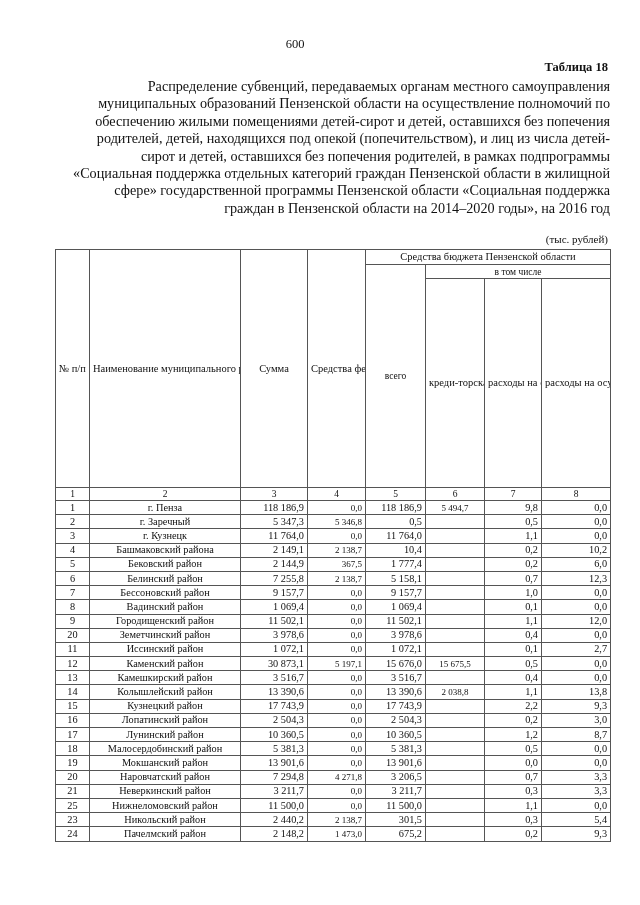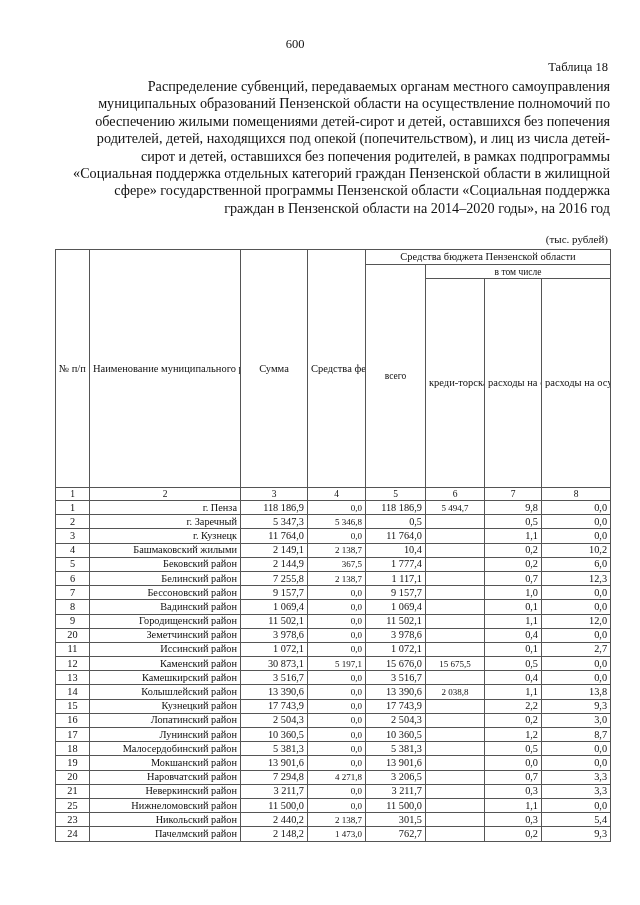--- a/index.html
+++ b/index.html
@@ -1,35 +1,35 @@
 <!DOCTYPE html>
 <html><head>
 <meta charset="utf-8">
 <style>
   html, body { margin:0; padding:0; background:#ffffff; }
   body { width:640px; height:905px; position:relative; overflow:hidden;
          font-family:"Liberation Serif", "DejaVu Serif", serif; color:#111; }
   .page-num { position:absolute; top:37px; left:0; width:590px; text-align:center; font-size:12.5px; }
-  .table-label { position:absolute; top:60px; right:32px; font-size:12.5px; }
+  .table-label { position:absolute; top:60px; right:32px; font-size:12.5px;font-weight:bold; }
   .title { position:absolute; top:78px; left:70px; width:540px; text-align:right;
            font-size:14.2px; line-height:17.4px; }
   .units { position:absolute; top:233px; right:32px; font-size:11px; }
   table.main { position:absolute; top:249px; left:55px; width:555px;
                border-collapse:collapse; table-layout:fixed; font-size:10.3px; }
   table.main td, table.main th { border:1px solid #555; padding:0 3px; font-weight:normal;
                line-height:12px; overflow:hidden; white-space:nowrap; }
   table.main { border:1.5px solid #333; }
   .hdr th { vertical-align:middle; text-align:center; white-space:normal; font-size:10.5px; line-height:13.7px; padding:0 1px; }
   .hdr-top th { height:14px; }
   .hdr-mid th { height:13px; font-size:9.5px; }
   .hdr-bot th { height:208px; }
   .numrow td { text-align:center; height:10px; font-size:9.5px; line-height:10px; border-top:2px solid #333; }
   tr.data td { height:13.2px; }
   td.c { text-align:center; }
-  td.l { text-align:right;margin-top:48px; }
+  td.l { text-align:center;margin-top:48px; }
   td.r { text-align:right; }
   td.small { font-size:9px; }
 </style>
 </head>
 <body>
 
 <div class="page-num">600</div>
 <div class="table-label">Таблица 18</div>
 <div class="title">Распределение субвенций, передаваемых органам местного самоуправления муниципальных образований Пензенской области на осуществление полномочий по обеспечению жилыми помещениями детей-сирот и детей, оставшихся без попечения родителей, детей, находящихся под опекой (попечительством), и лиц из числа детей-сирот и детей, оставшихся без попечения родителей, в рамках подпрограммы «Социальная поддержка отдельных категорий граждан Пензенской области в жилищной сфере» государственной программы Пензенской области «Социальная поддержка граждан в Пензенской области на 2014–2020 годы», на 2016 год</div>
 <div class="units">(тыс. рублей)</div>
@@ -103,21 +103,21 @@
     <td class="r">11 764,0</td>
     <td class="r small">0,0</td>
     <td class="r">11 764,0</td>
     <td class="c small"></td>
     <td class="r">1,1</td>
     <td class="r">0,0</td>
   </tr>
 
   <tr class="data">
     <td class="c">4</td>
-    <td class="l">Башмаковский жилыми</td>
+    <td class="l">Башмаковский района</td>
     <td class="r">2 149,1</td>
     <td class="r small">2 138,7</td>
     <td class="r">10,4</td>
     <td class="c small"></td>
     <td class="r">0,2</td>
     <td class="r">10,2</td>
   </tr>
 
   <tr class="data">
     <td class="c">5</td>
@@ -128,21 +128,21 @@
     <td class="c small"></td>
     <td class="r">0,2</td>
     <td class="r">6,0</td>
   </tr>
 
   <tr class="data">
     <td class="c">6</td>
     <td class="l">Белинский район</td>
     <td class="r">7 255,8</td>
     <td class="r small">2 138,7</td>
-    <td class="r">1 117,1</td>
+    <td class="r">5 158,1</td>
     <td class="c small"></td>
     <td class="r">0,7</td>
     <td class="r">12,3</td>
   </tr>
 
   <tr class="data">
     <td class="c">7</td>
     <td class="l">Бессоновский район</td>
     <td class="r">9 157,7</td>
     <td class="r small">0,0</td>
@@ -326,19 +326,19 @@
     <td class="c small"></td>
     <td class="r">0,3</td>
     <td class="r">5,4</td>
   </tr>
 
   <tr class="data">
     <td class="c">24</td>
     <td class="l">Пачелмский район</td>
     <td class="r">2 148,2</td>
     <td class="r small">1 473,0</td>
-    <td class="r">762,7</td>
+    <td class="r">675,2</td>
     <td class="c small"></td>
     <td class="r">0,2</td>
     <td class="r">9,3</td>
   </tr>
 </tbody>
 </table>
 
 </body></html>

